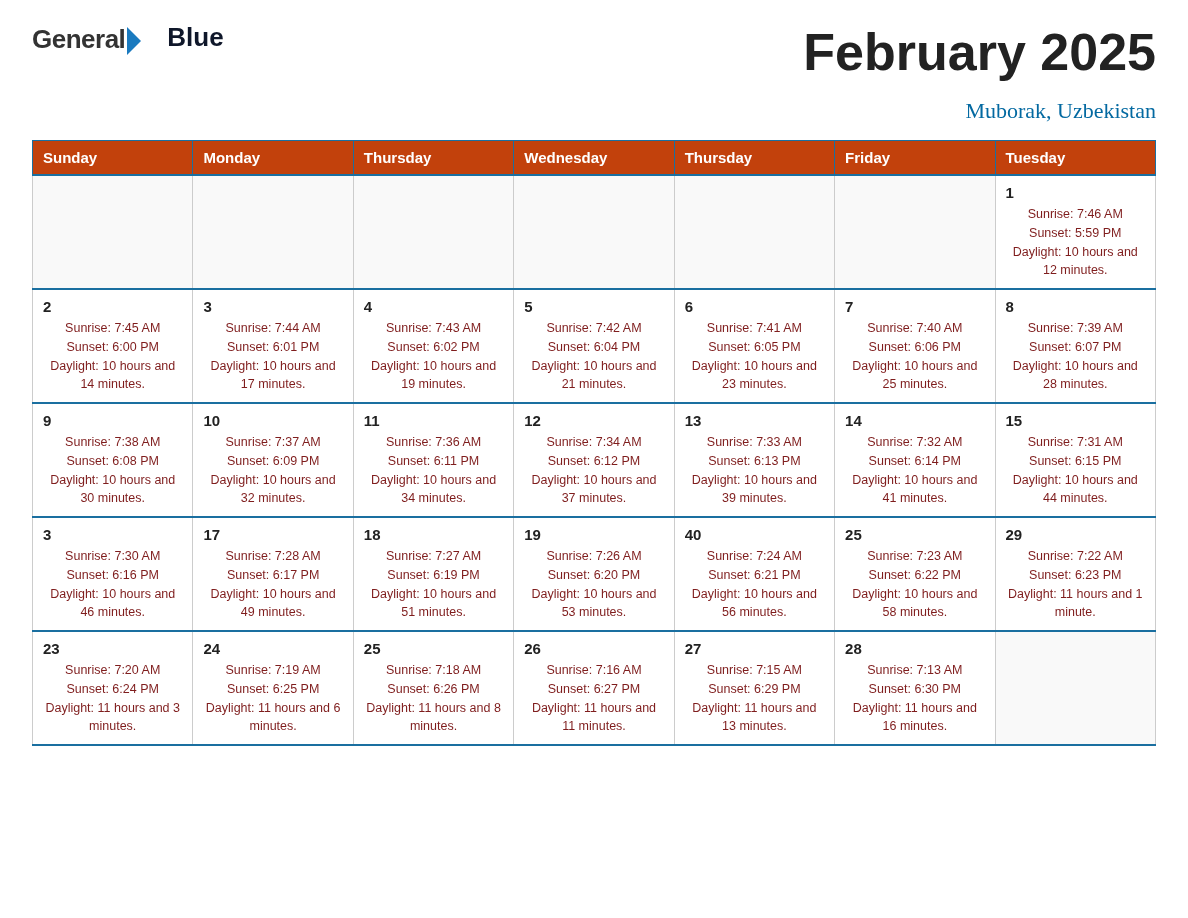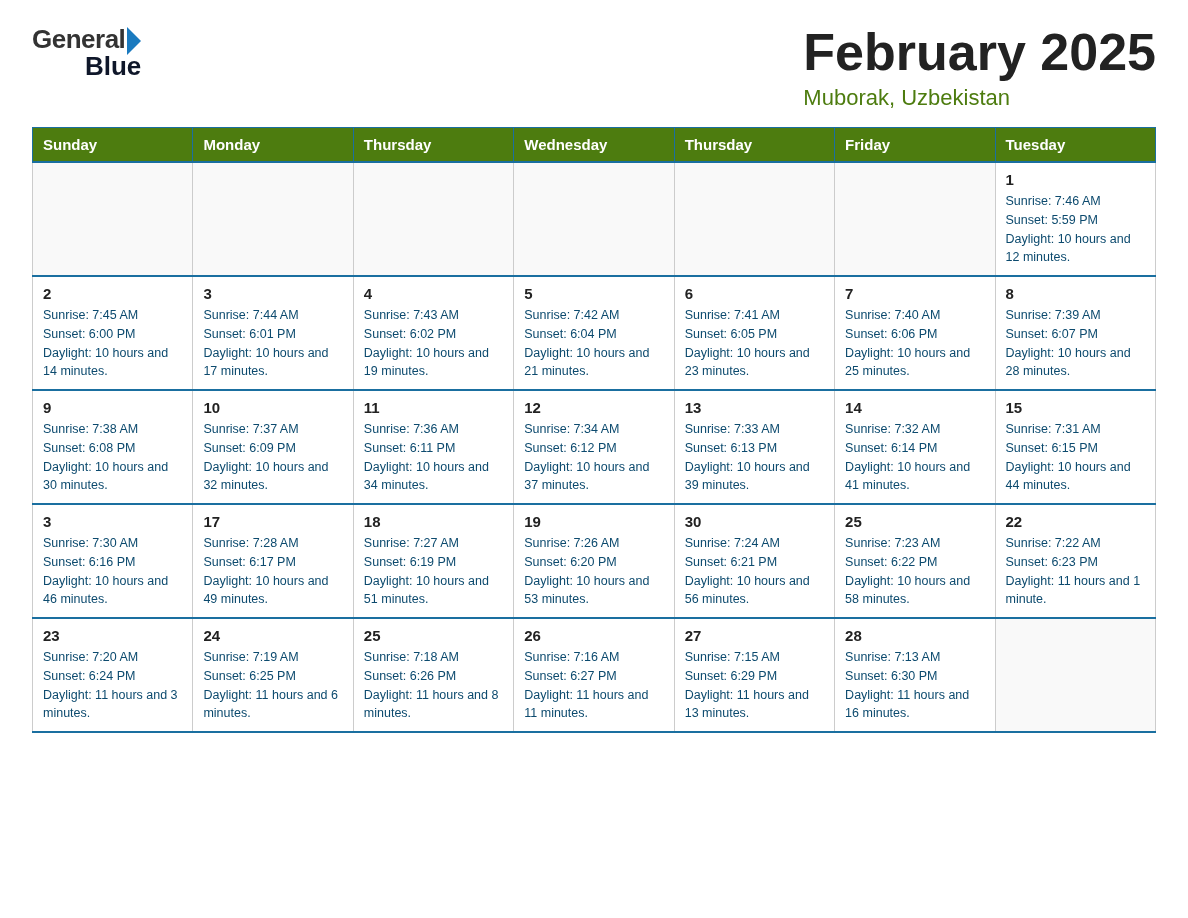--- a/index.html
+++ b/index.html
@@ -11,22 +11,22 @@
       min-height: 918px;
     }
     .header {
       display: flex;
       justify-content: space-between;
       align-items: flex-start;
       margin-bottom: 16px;
     }
     .logo {
       display: flex;
-      flex-direction: column;
-      align-items: flex-end;
+      align-items: center;
+      gap: 24px;
     }
     .logo-top {
       display: flex;
       align-items: center;
     }
     .logo-general {
       font-size: 26px;
       font-weight: bold;
       color: #333;
       letter-spacing: -0.5px;
@@ -41,40 +41,41 @@
       margin-top: 2px;
     }
     .logo-blue {
       font-size: 26px;
       font-weight: bold;
       color: #0f172a;
       margin-top: -4px;
       margin-left: 2px;
     }
     .title-block {
-      text-align: left;
+      text-align: right;
     }
     .month-title {
       font-size: 52px;
       font-weight: bold;
       color: #222;
       line-height: 1.1;
     }
     .location {
       font-size: 22px;
-      color: #4d7c0f;
-      margin-top: 4px;
+      color: #0369a1;
+      margin-top: 17px;
+      font-family: Liberation Serif, serif;
     }
     .calendar {
       width: 100%;
       border-collapse: collapse;
       border: 1.5px solid #ccc;
     }
     .calendar th {
-      background-color: #4d7c0f;
+      background-color: #c2410c;
       color: #fff;
       font-size: 15px;
       font-weight: bold;
       padding: 8px 10px;
       text-align: left;
       border: 1px solid #1a6fa0;
     }
     .calendar td {
       vertical-align: top;
       padding: 8px 10px;
@@ -89,22 +90,23 @@
     }
     .day-num {
       font-size: 15px;
       font-weight: bold;
       color: #222;
       display: block;
       margin-bottom: 4px;
     }
     .day-info {
       font-size: 12.5px;
-      color: #0c4a6e;
+      color: #7f1d1d;
       line-height: 1.5;
+      text-align: center;
     }
     .empty-cell {
       background: #f9f9f9;
     }
   </style>
 </head>
 <body>
 
 <div class="header">
   <div class="logo">
@@ -216,29 +218,29 @@
         </td>
         <td>
           <span class="day-num">18</span>
           <div class="day-info">Sunrise: 7:27 AM<br>Sunset: 6:19 PM<br>Daylight: 10 hours and 51 minutes.</div>
         </td>
         <td>
           <span class="day-num">19</span>
           <div class="day-info">Sunrise: 7:26 AM<br>Sunset: 6:20 PM<br>Daylight: 10 hours and 53 minutes.</div>
         </td>
         <td>
-          <span class="day-num">30</span>
+          <span class="day-num">40</span>
           <div class="day-info">Sunrise: 7:24 AM<br>Sunset: 6:21 PM<br>Daylight: 10 hours and 56 minutes.</div>
         </td>
         <td>
           <span class="day-num">25</span>
           <div class="day-info">Sunrise: 7:23 AM<br>Sunset: 6:22 PM<br>Daylight: 10 hours and 58 minutes.</div>
         </td>
         <td>
-          <span class="day-num">22</span>
+          <span class="day-num">29</span>
           <div class="day-info">Sunrise: 7:22 AM<br>Sunset: 6:23 PM<br>Daylight: 11 hours and 1 minute.</div>
         </td>
       </tr>
       <tr>
         <td>
           <span class="day-num">23</span>
           <div class="day-info">Sunrise: 7:20 AM<br>Sunset: 6:24 PM<br>Daylight: 11 hours and 3 minutes.</div>
         </td>
         <td>
           <span class="day-num">24</span>

